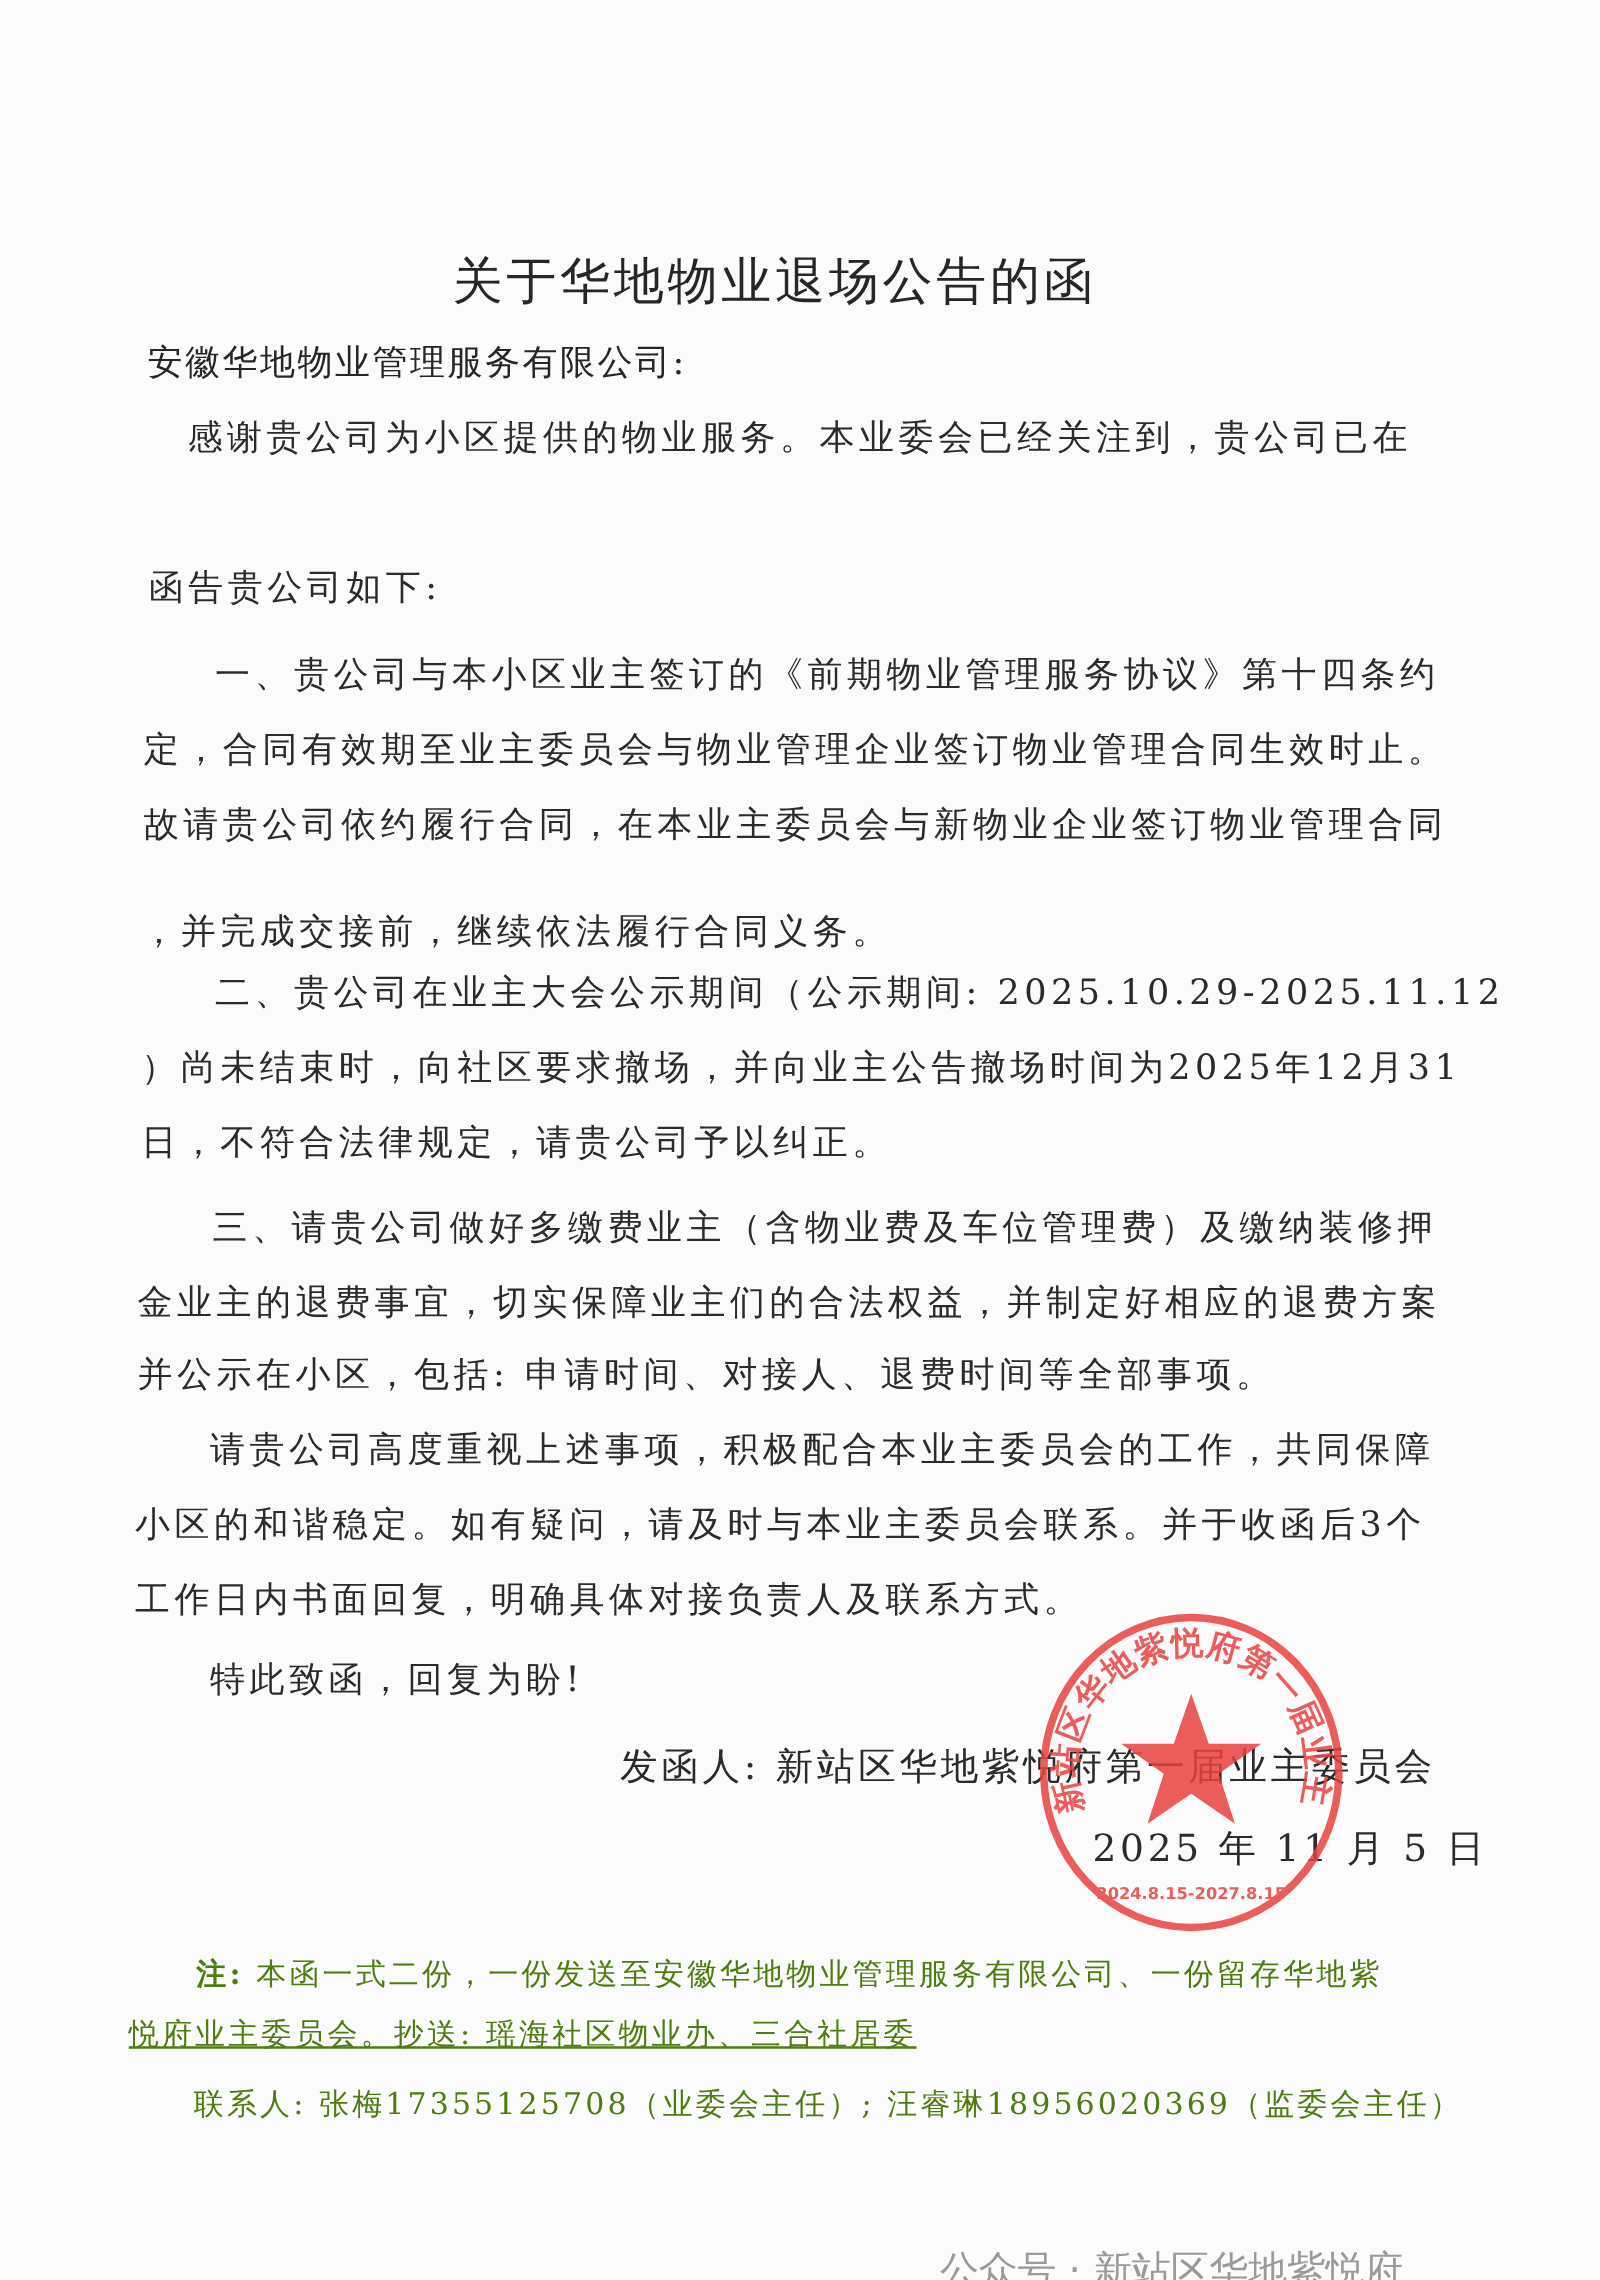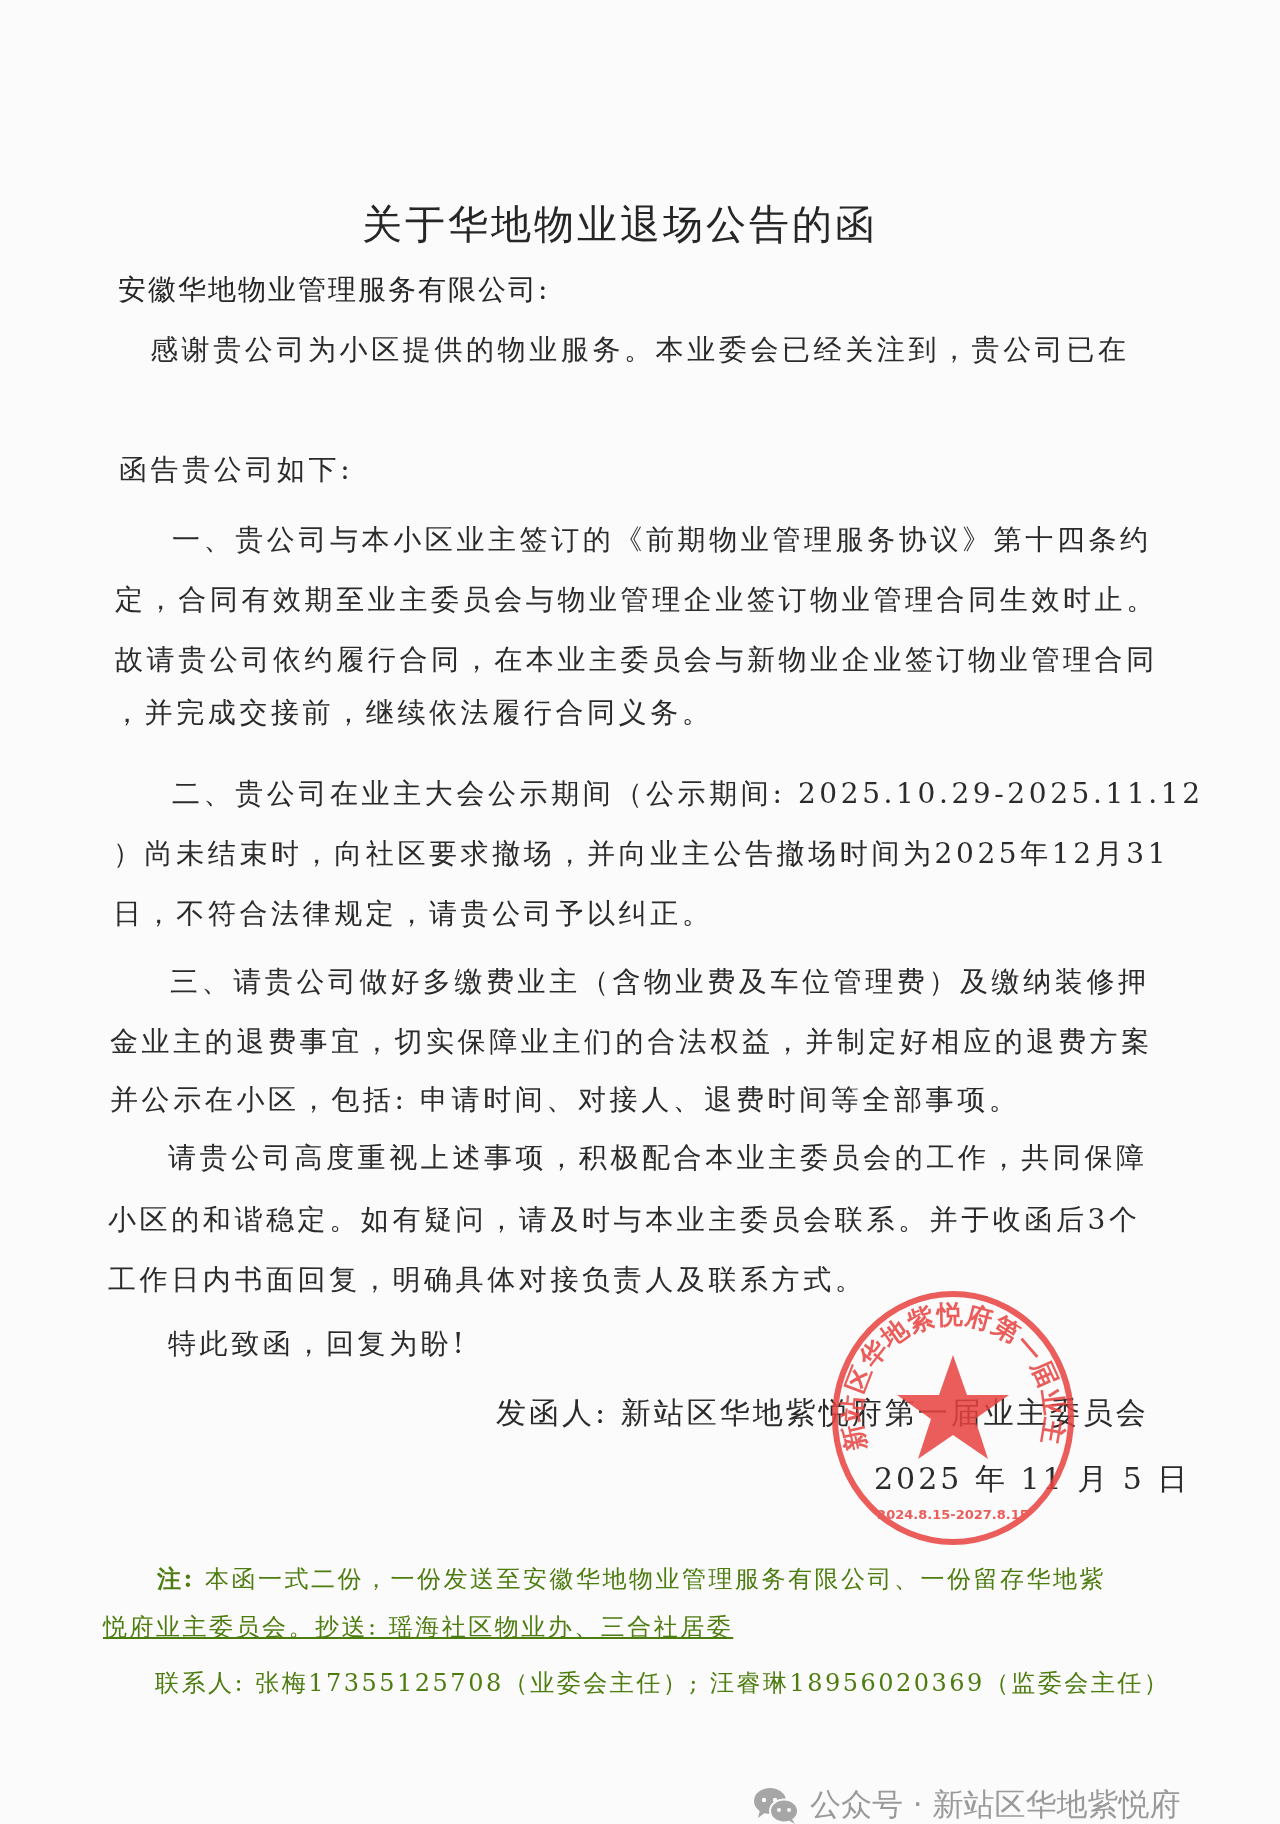--- a/index.html
+++ b/index.html
@@ -83,49 +83,50 @@
       left: 752px;
       top: 1760px;
       height: 40px;
       display: flex;
       align-items: center;
       gap: 10px;
       font-family: "DejaVu Sans", "Liberation Sans", sans-serif;
       font-size: 31px;
       color: #9a9a9a;
       white-space: nowrap;
+      flex-direction: column;
     }
     .wechat-icon { width: 48px; height: 40px; }
   </style>
 </head>
 <body>
 
 <div class="page">
 
   <div class="title">关于华地物业退场公告的函</div>
 
   <div class="addressee"><span class="u">安徽华地物业管理服务有限公司</span><span>:</span></div>
 
   <div class="line" style="left:150px; top:308px;">感谢贵公司为小区提供的物业服务。本业委会已经关注到，贵公司已在</div>
   <div class="line" style="left:119px; top:428px;">函告贵公司如下:</div>
 
   <div class="line" style="left:172px; top:498px;">一、贵公司与本小区业主签订的《前期物业管理服务协议》第十四条约</div>
   <div class="line" style="left:115px; top:558px;">定，合同有效期至业主委员会与物业管理企业签订物业管理合同生效时止。</div>
   <div class="line" style="left:115px; top:618px;">故请贵公司依约履行合同，在本业主委员会与新物业企业签订物业管理合同</div>
-  <div class="line" style="left:113px; top:671px;">，并完成交接前，继续依法履行合同义务。</div>
+  <div class="line" style="left:113px; top:703px;">，并完成交接前，继续依法履行合同义务。</div>
 
   <div class="line" style="left:172px; top:752px;">二、贵公司在业主大会公示期间（公示期间: 2025.10.29-2025.11.12</div>
   <div class="line" style="left:113px; top:812px;">）尚未结束时，向社区要求撤场，并向业主公告撤场时间为2025年12月31</div>
   <div class="line" style="left:113px; top:872px;">日，不符合法律规定，请贵公司予以纠正。</div>
 
   <div class="line" style="left:170px; top:940px;">三、请贵公司做好多缴费业主（含物业费及车位管理费）及缴纳装修押</div>
   <div class="line" style="left:110px; top:1000px;">金业主的退费事宜，切实保障业主们的合法权益，并制定好相应的退费方案</div>
   <div class="line" style="left:110px; top:1058px;">并公示在小区，包括: 申请时间、对接人、退费时间等全部事项。</div>
 
-  <div class="line" style="left:168px; top:1118px;font-family:Liberation Mono, monospace;">请贵公司高度重视上述事项，积极配合本业主委员会的工作，共同保障</div>
+  <div class="line" style="left:168px; top:1118px;">请贵公司高度重视上述事项，积极配合本业主委员会的工作，共同保障</div>
   <div class="line" style="left:108px; top:1178px;">小区的和谐稳定。如有疑问，请及时与本业主委员会联系。并于收函后3个</div>
   <div class="line" style="left:108px; top:1238px;">工作日内书面回复，明确具体对接负责人及联系方式。</div>
 
   <div class="line" style="left:168px; top:1302px;">特此致函，回复为盼!</div>
 
   <div class="sign" style="left:496px; top:1368px;">
     <span>发函人:</span>
     <span>新站区华地紫悦府第一届业主委员会</span>
   </div>
   <div class="sign" style="left:874px; top:1434px;">2025 年 11 月 5 日</div>

